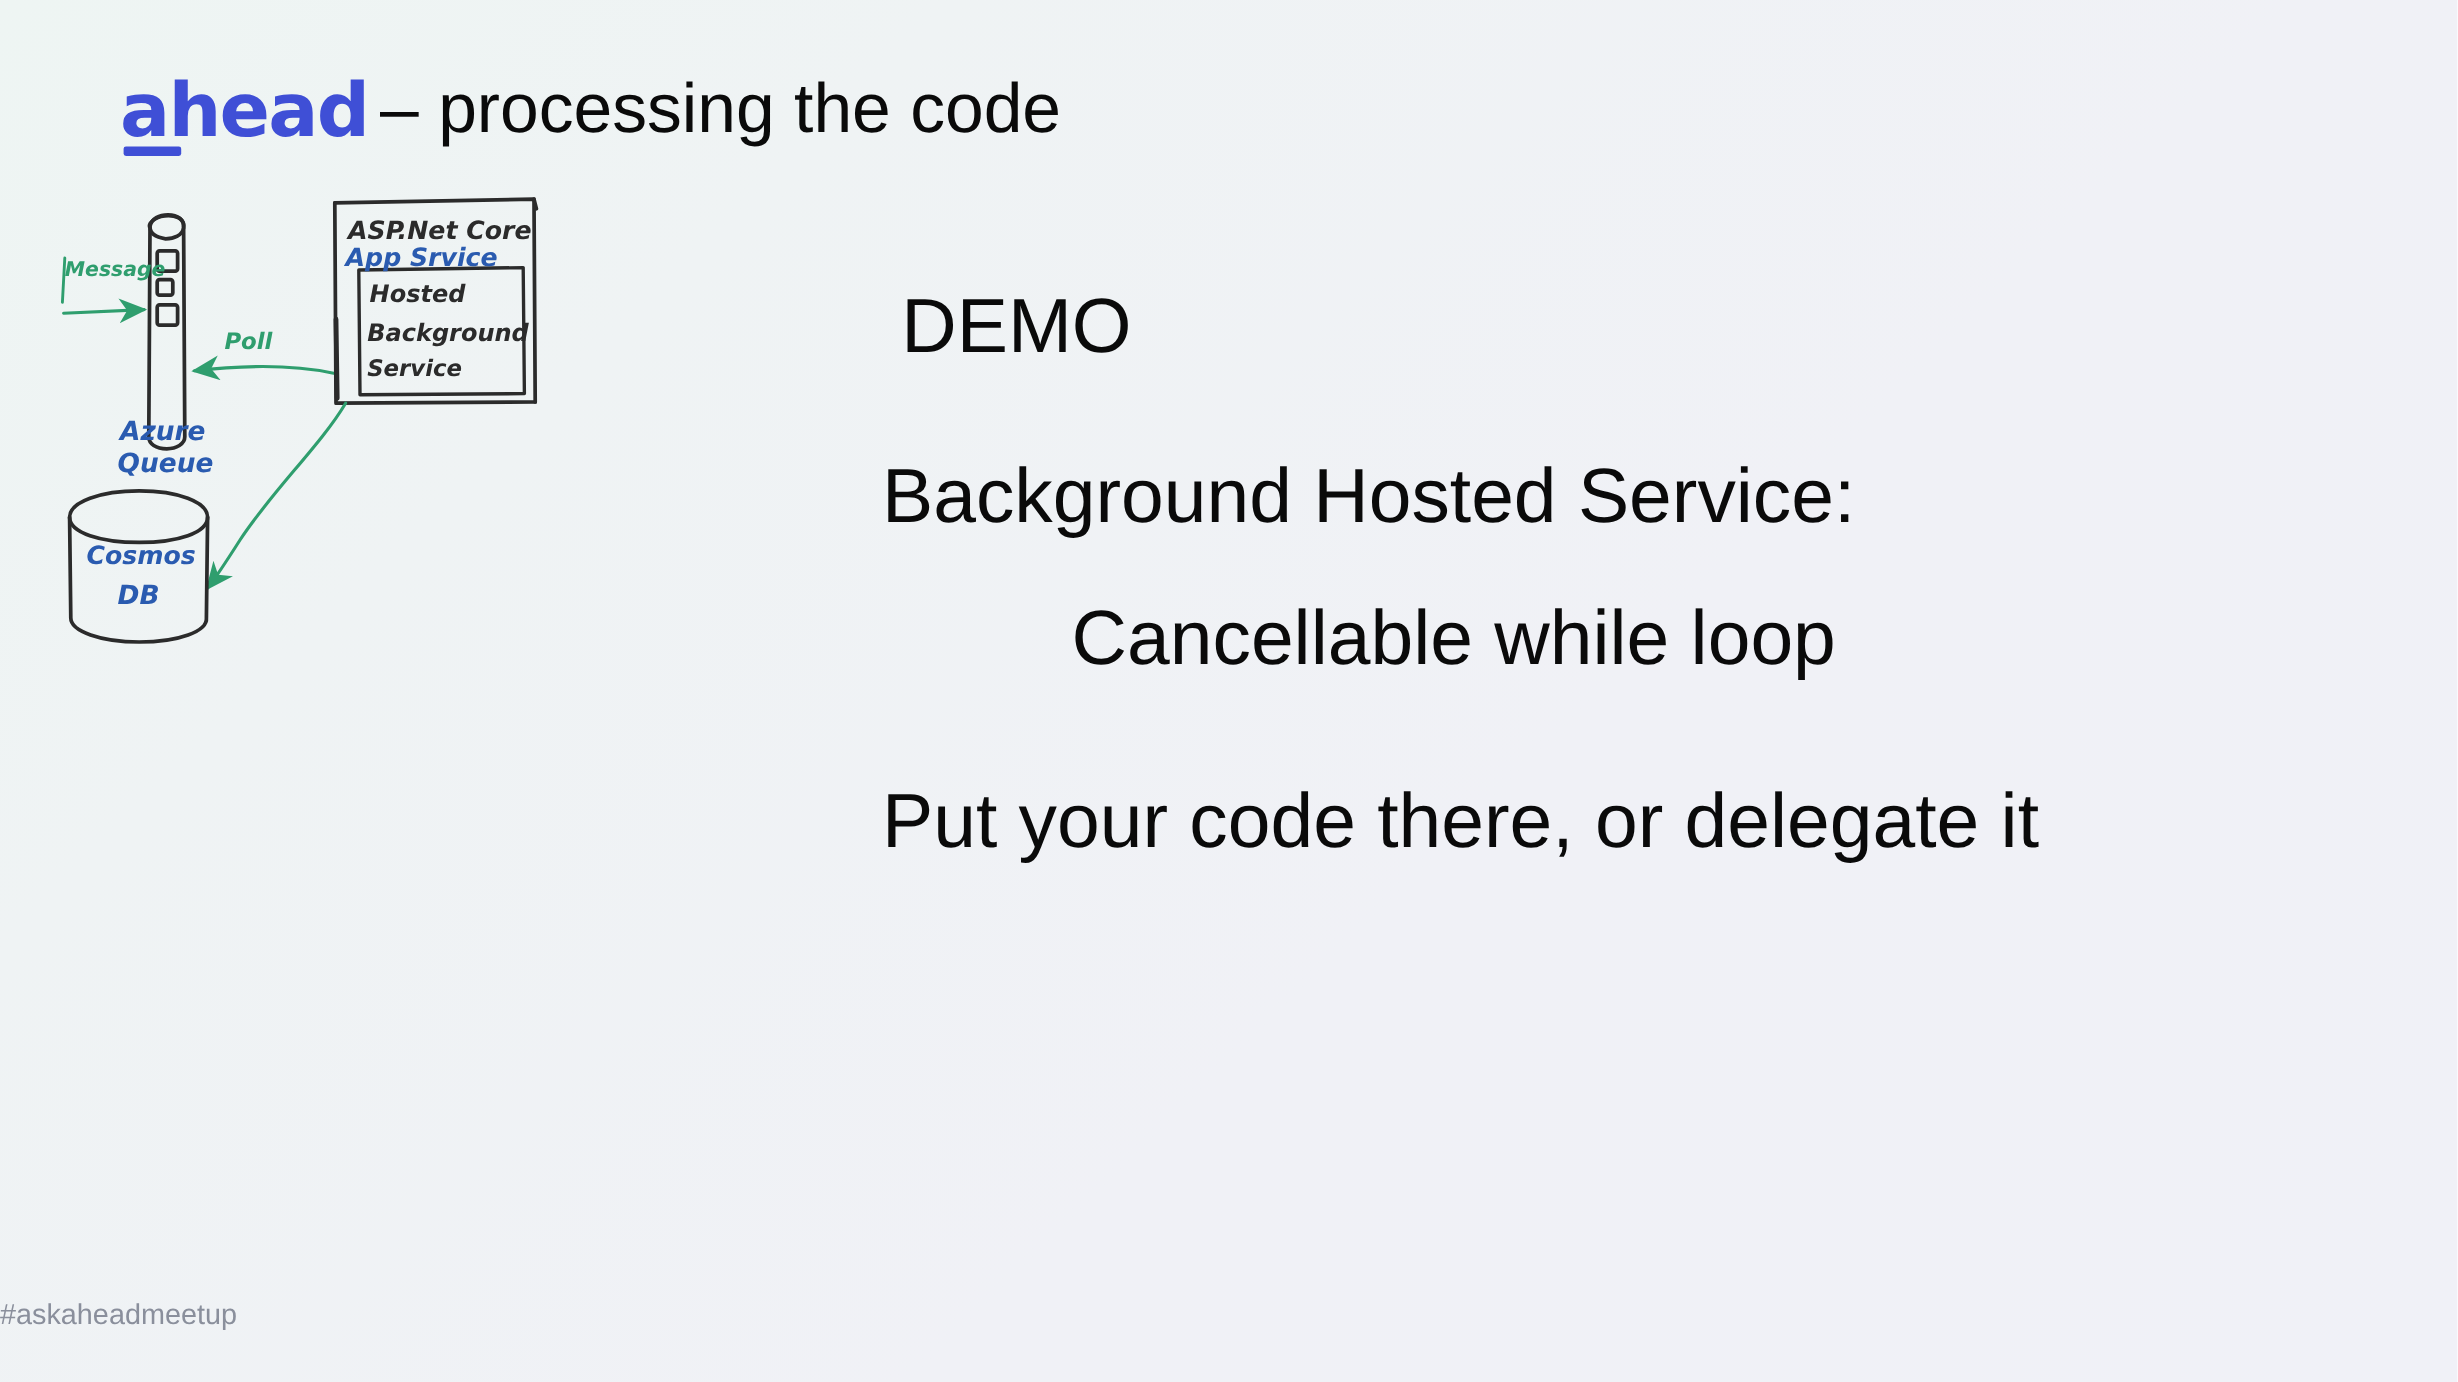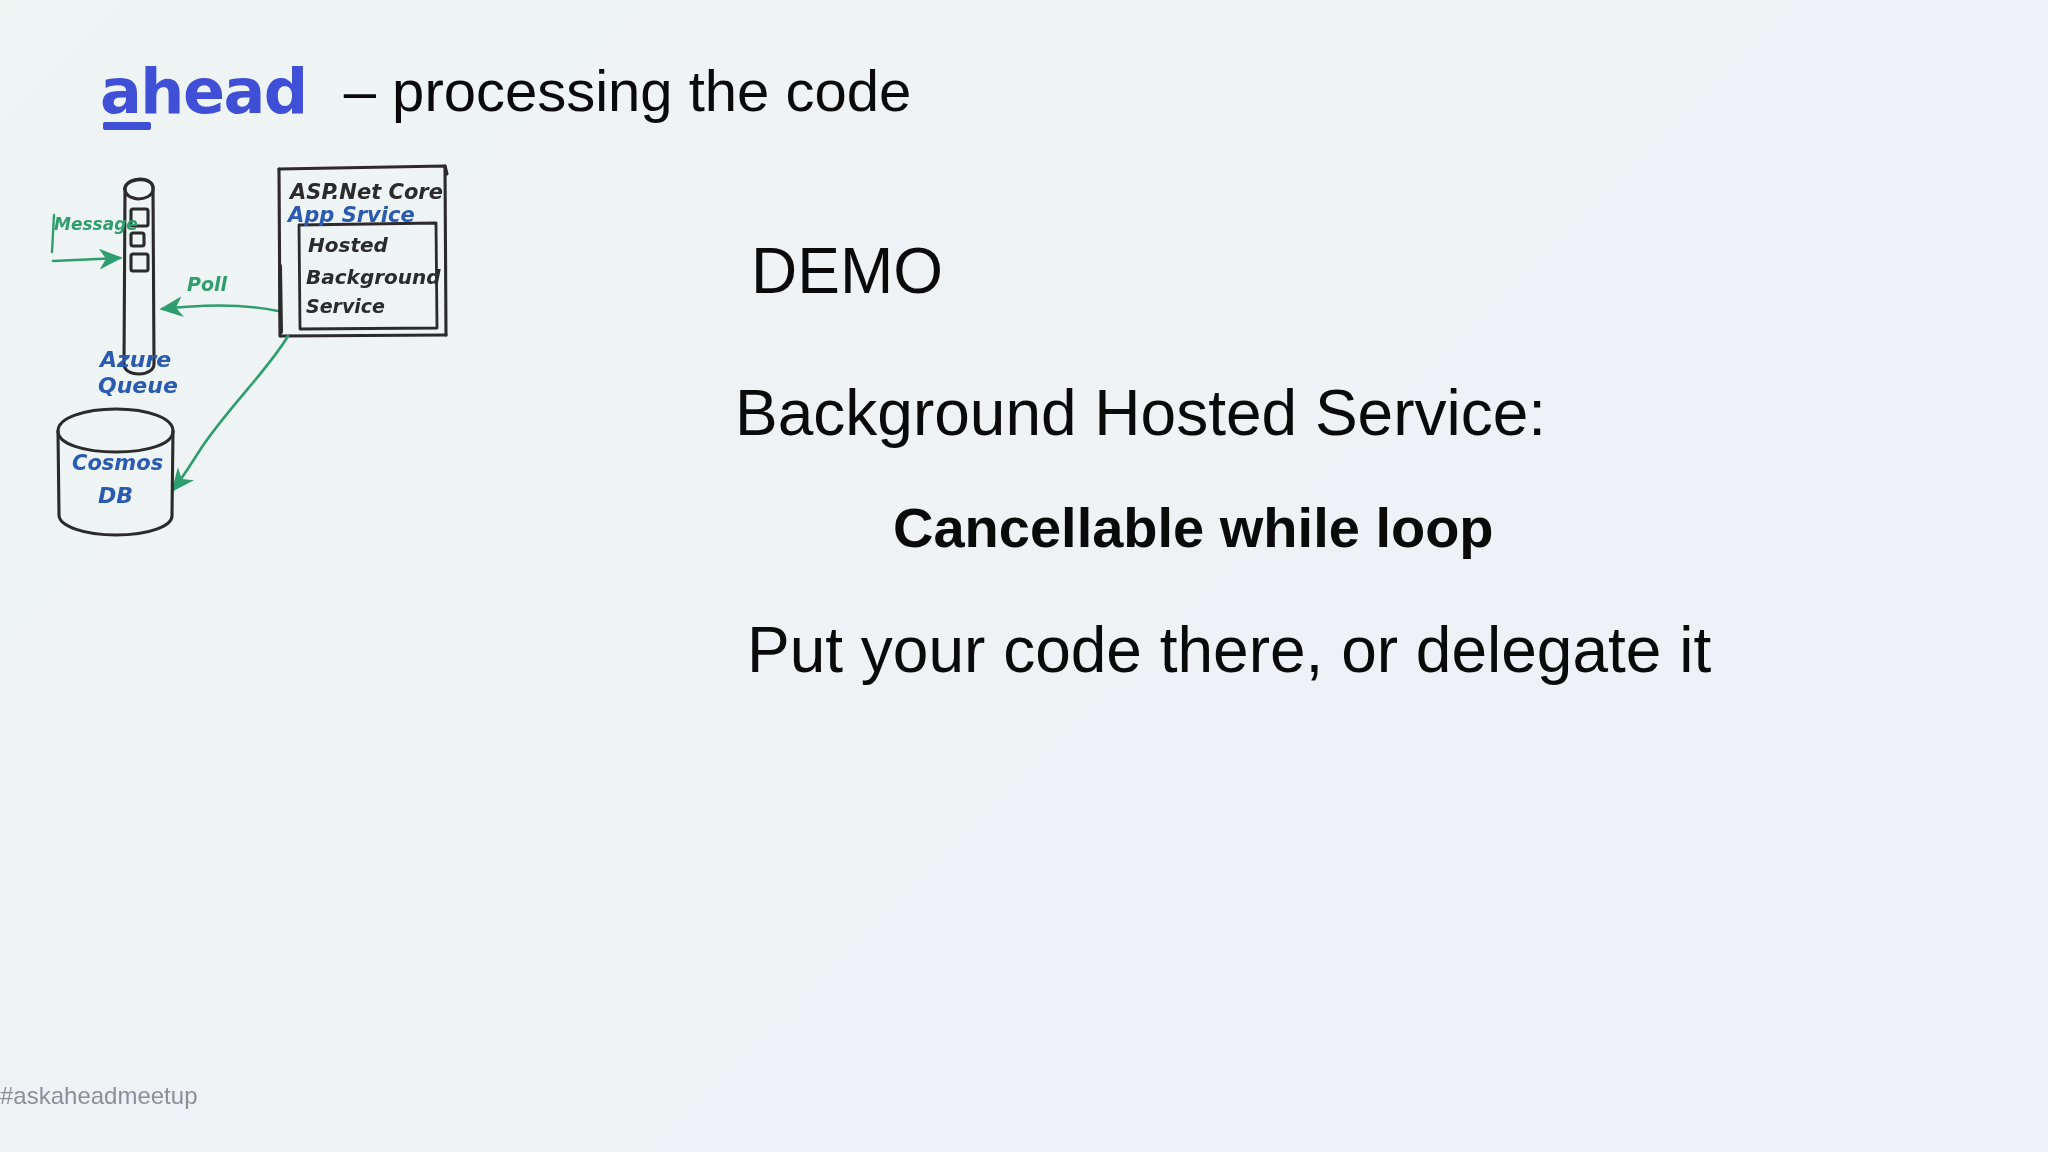--- a/index.html
+++ b/index.html
@@ -17,21 +17,21 @@
     -webkit-font-smoothing: antialiased;
   }
 
   
   .header {
     position: absolute;
     left: 100px;
     top: 62px;
     display: flex;
     align-items: flex-end;
-    gap: 37px;
+    gap: 10px;
   }
   .logo {
     position: relative;
     font-family: "DejaVu Sans", sans-serif;
     font-weight: 700;
     font-size: 62px;
     letter-spacing: -1.5px;
     color: #3f4fd6;
     line-height: 0.95;
     padding-bottom: 4px;
@@ -72,22 +72,22 @@
     width: 1180px;
   }
   .line {
     font-family: "Liberation Sans Narrow", "Liberation Sans", sans-serif;
     color: #0a0a0a;
     line-height: 1.06;
     white-space: pre-wrap;
   }
   .line-demo   { font-size: 64px; margin-left: 16px; margin-bottom: 74px; }
   .line-bhs    { font-size: 64px; margin-left: 0px;  margin-bottom: 50px; }
-  .line-cancel { font-size: 56px; margin-left: 158px; margin-bottom: 60px; font-weight: bold; }
-  .line-put    { font-size: 64px; margin-left: 12px;  }
+  .line-cancel { font-size: 64px; margin-left: 158px; margin-bottom: 86px; }
+  .line-put    { font-size: 64px; margin-left: 0px;  }
 
   
   .footer {
     position: absolute;
     left: 0;
     right: 0;
     top: 1082px;
     font-size: 24px;
     color: #8a8f9c;
     font-family: "Liberation Sans", sans-serif;

